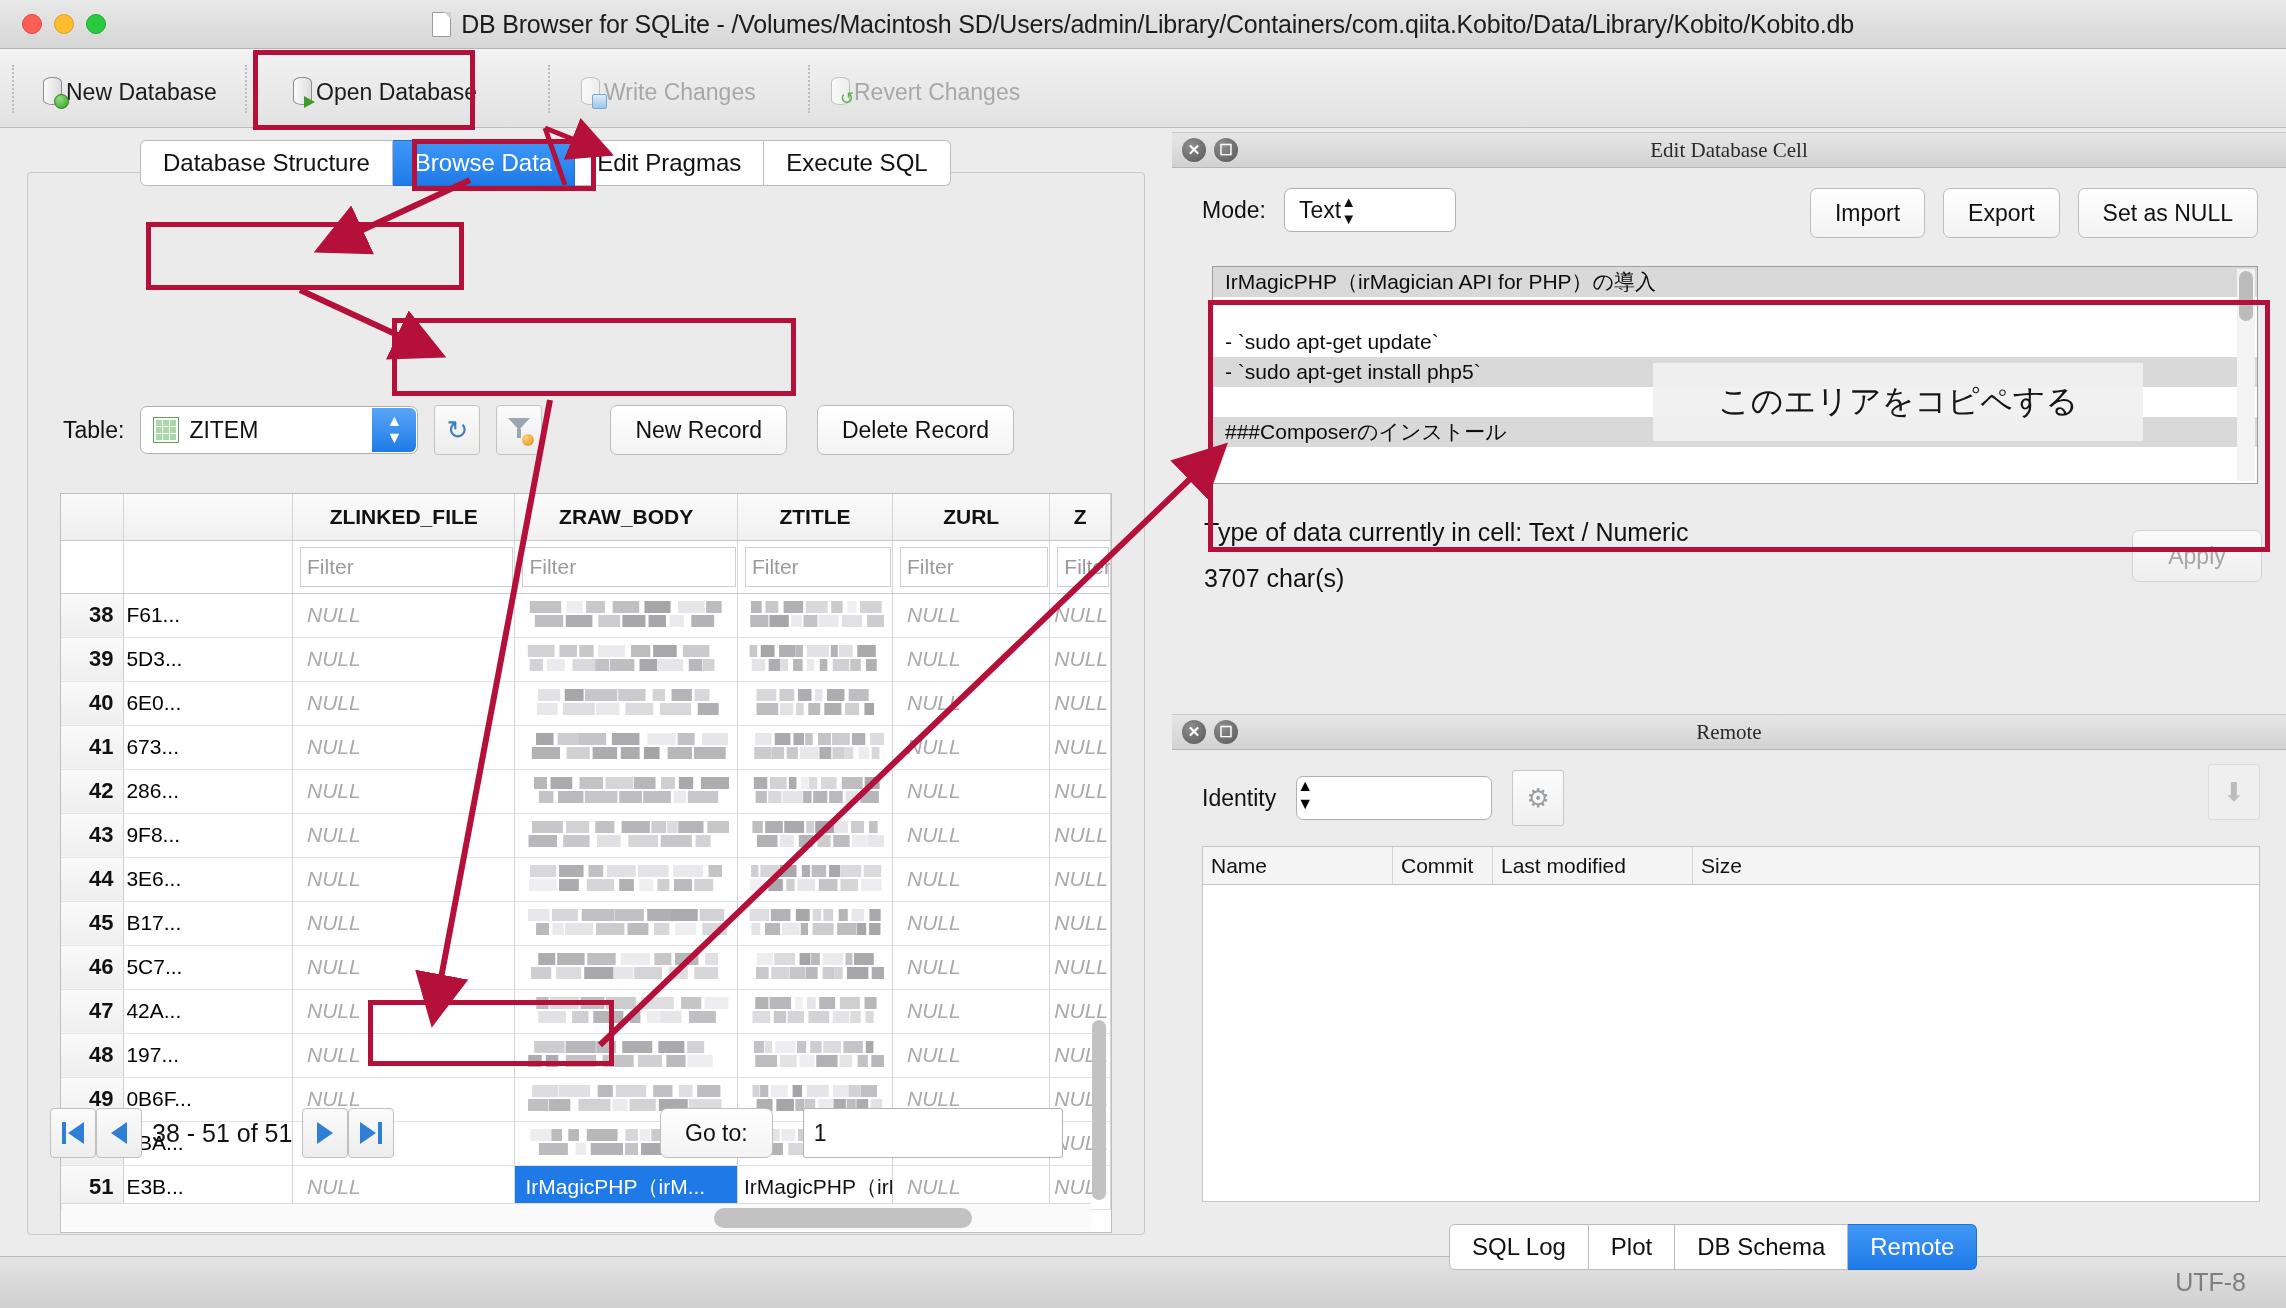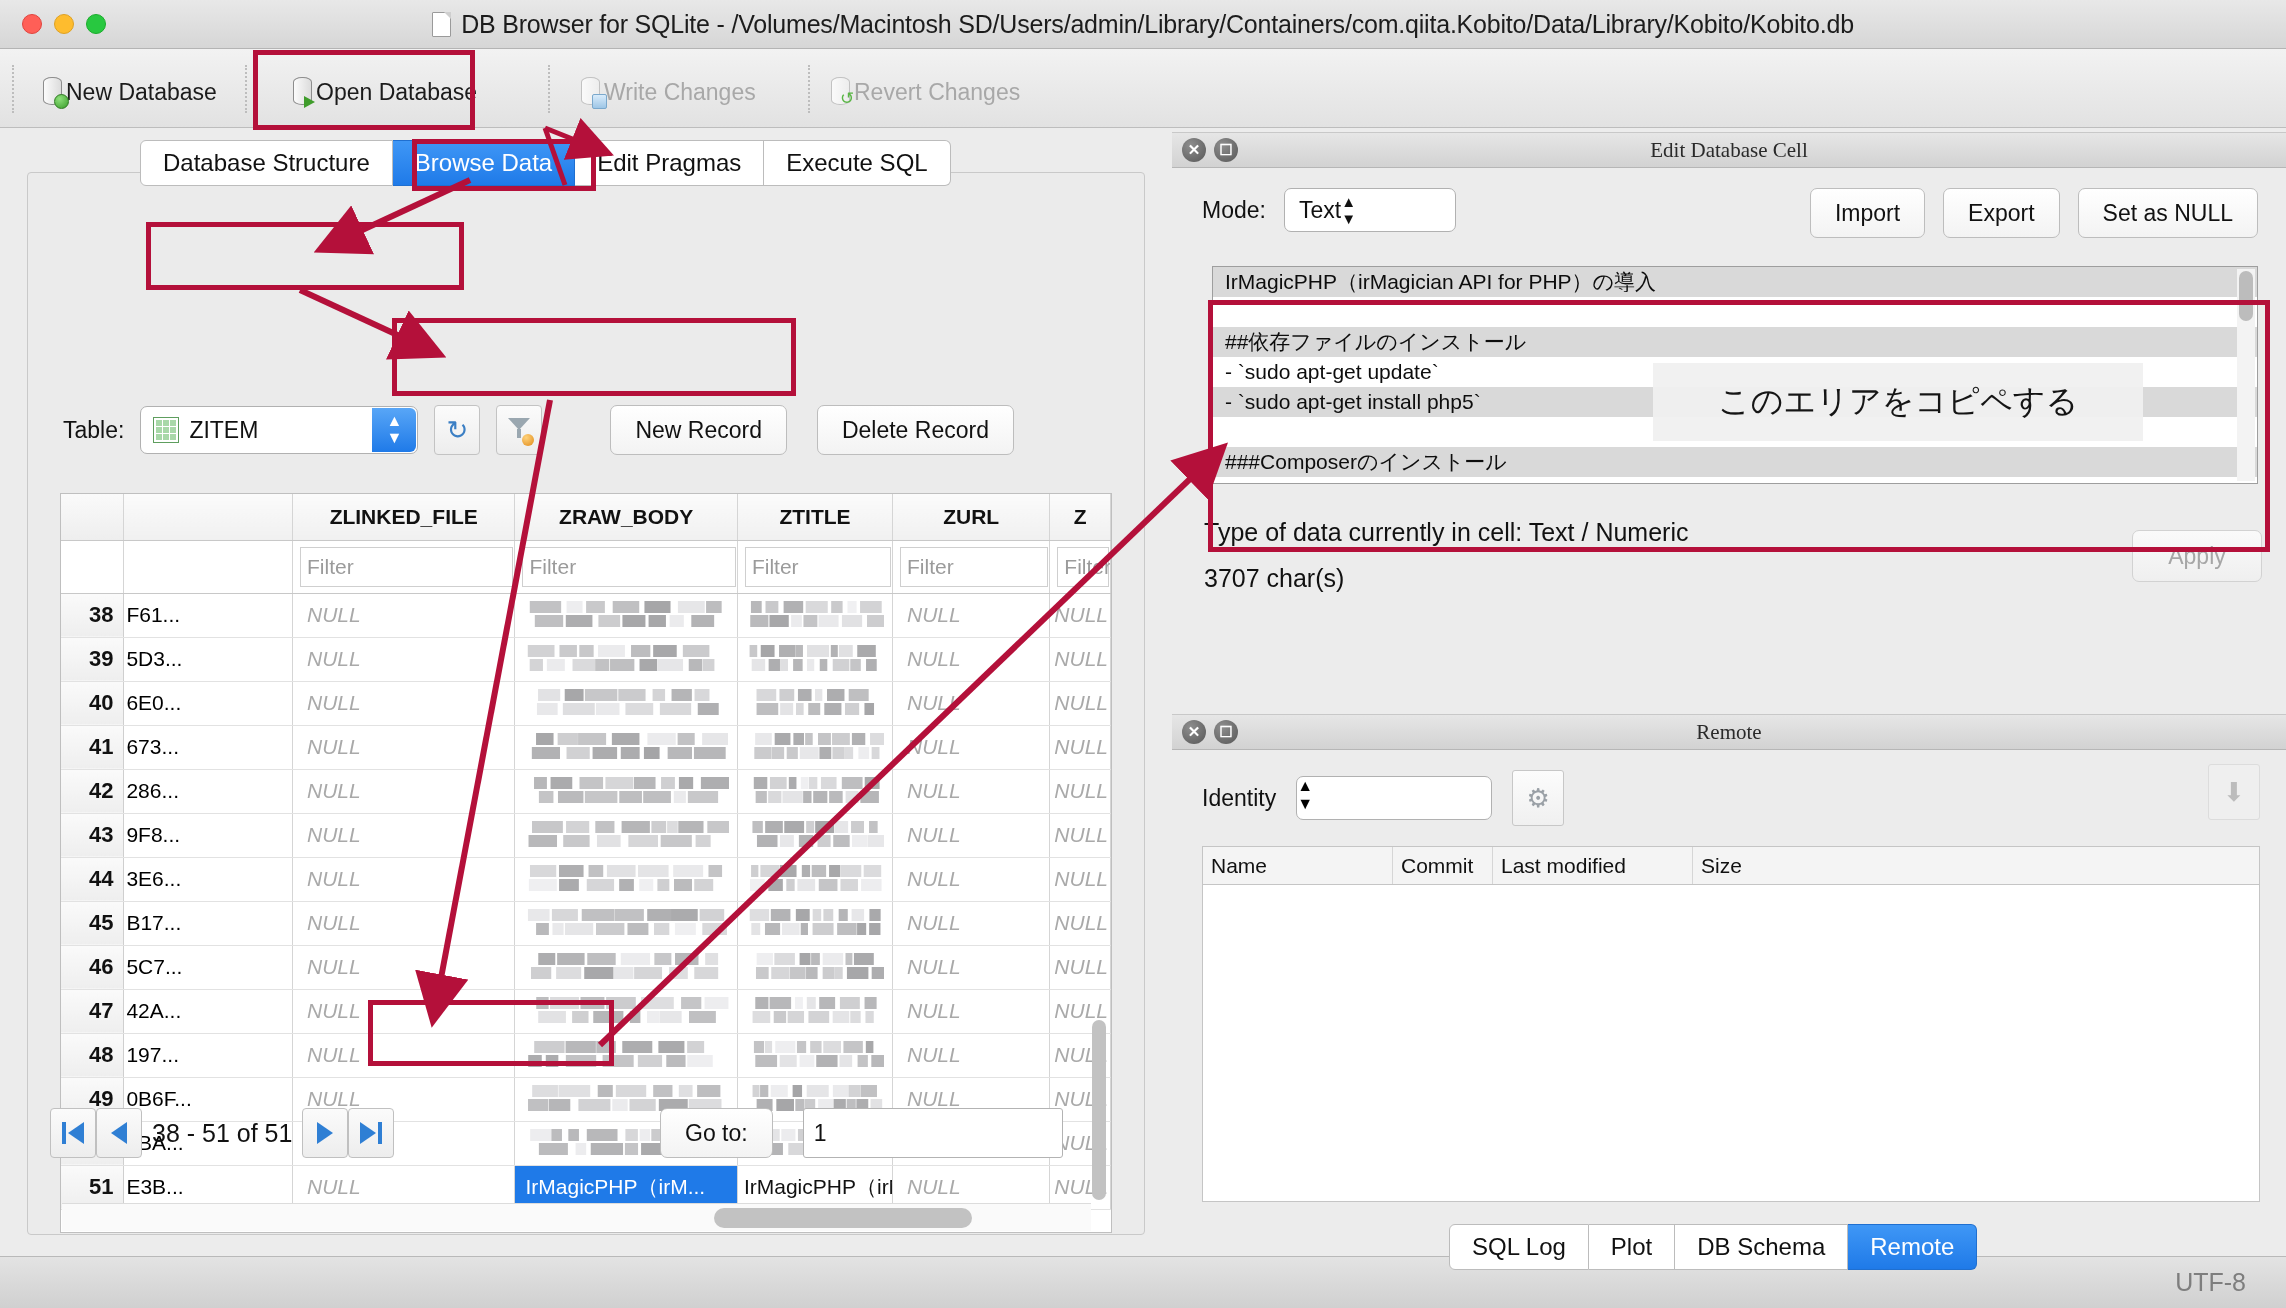--- a/index.html
+++ b/index.html
@@ -1093,21 +1093,20 @@
     <div class="right-btns">
       <div class="btn">Import</div>
       <div class="btn">Export</div>
       <div class="btn">Set as NULL</div>
     </div>
 
     <div class="cell-editor">
       <div id="cell-lines">
           <div class="ce-line shade">IrMagicPHP（irMagician API for PHP）の導入</div>
           <div class="ce-line"></div>
-          <div class="ce-line shade">##依存ファイルのインストール</div>
           <div class="ce-line">- `sudo apt-get update`</div>
           <div class="ce-line shade">- `sudo apt-get install php5`</div>
           <div class="ce-line"></div>
           <div class="ce-line shade">###Composerのインストール</div>
         </div>
       <div class="ce-vscroll">
         <div class="ce-vthumb"></div>
       </div>
       <div class="overlay-note">このエリアをコピペする</div>
     </div>

